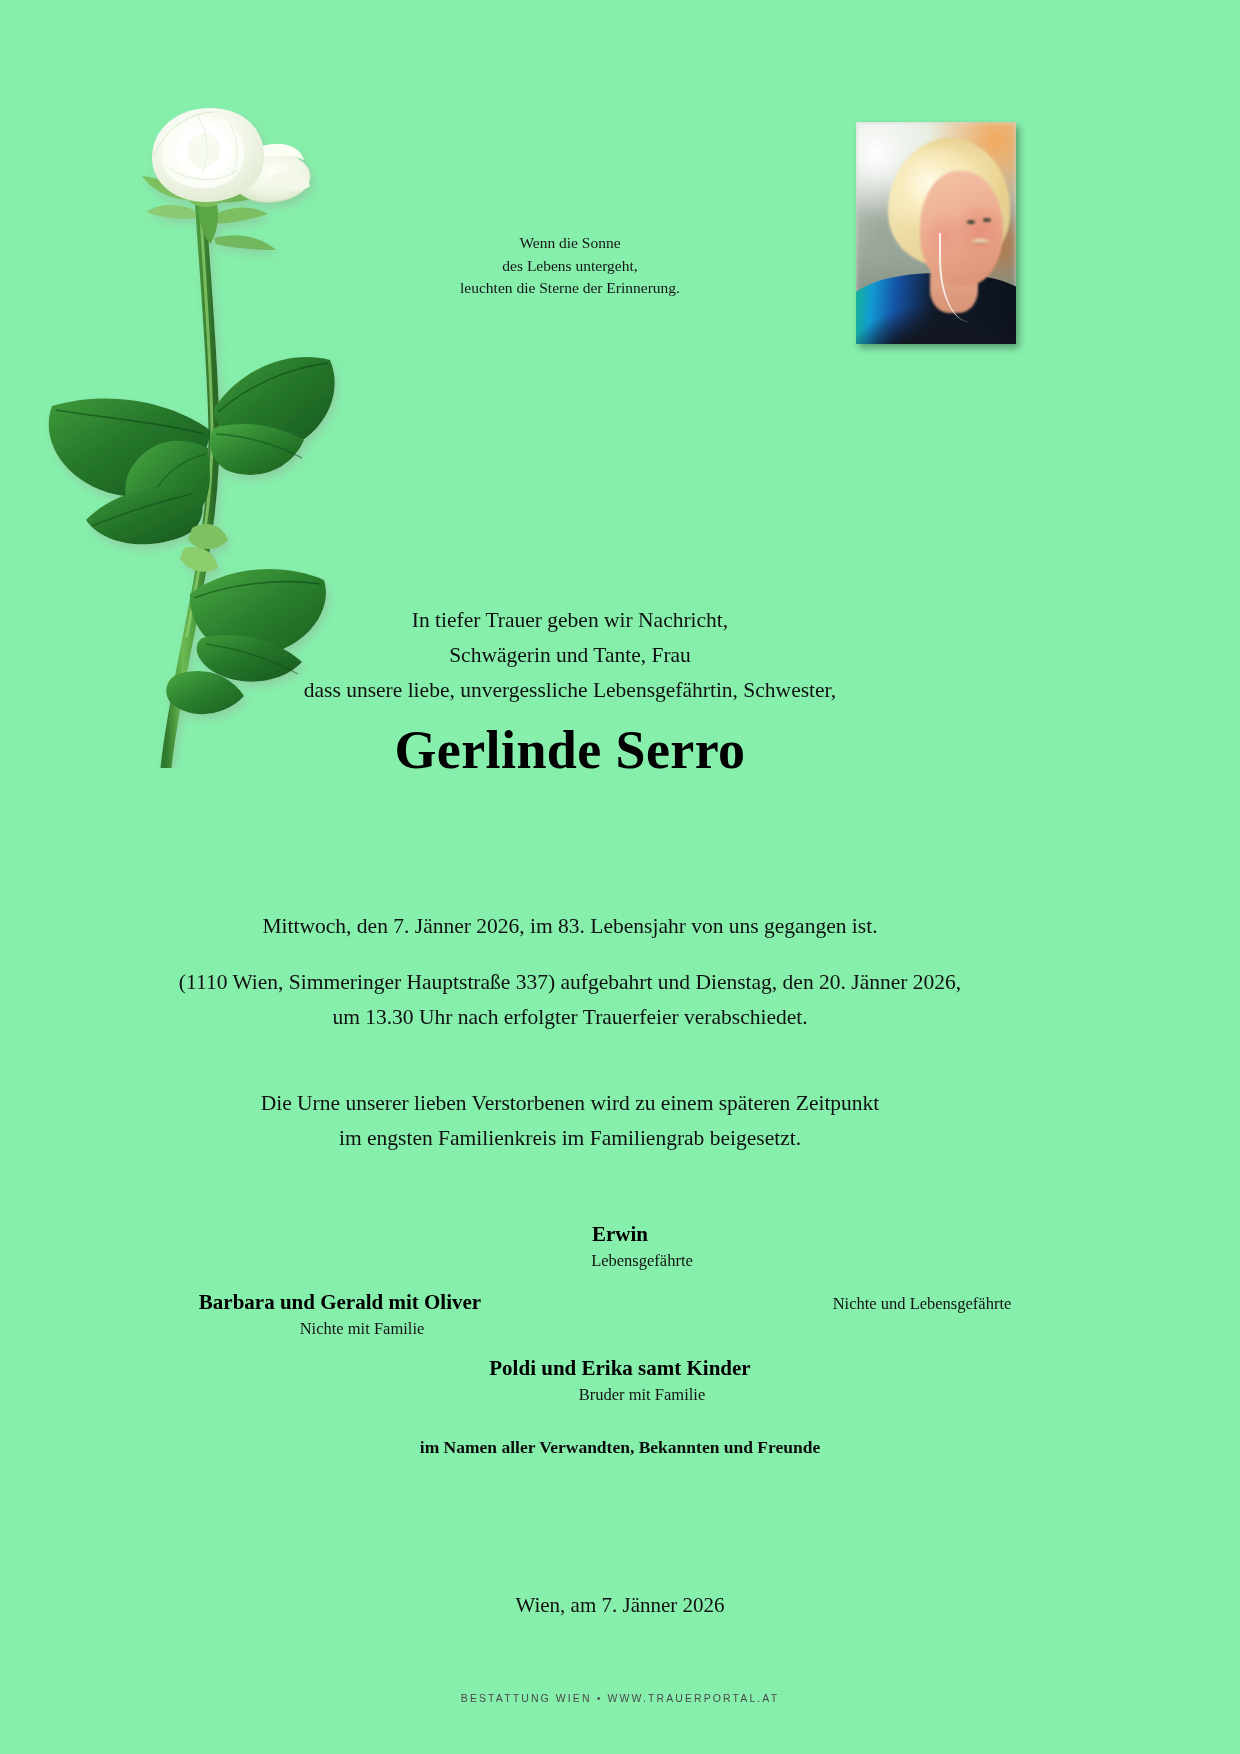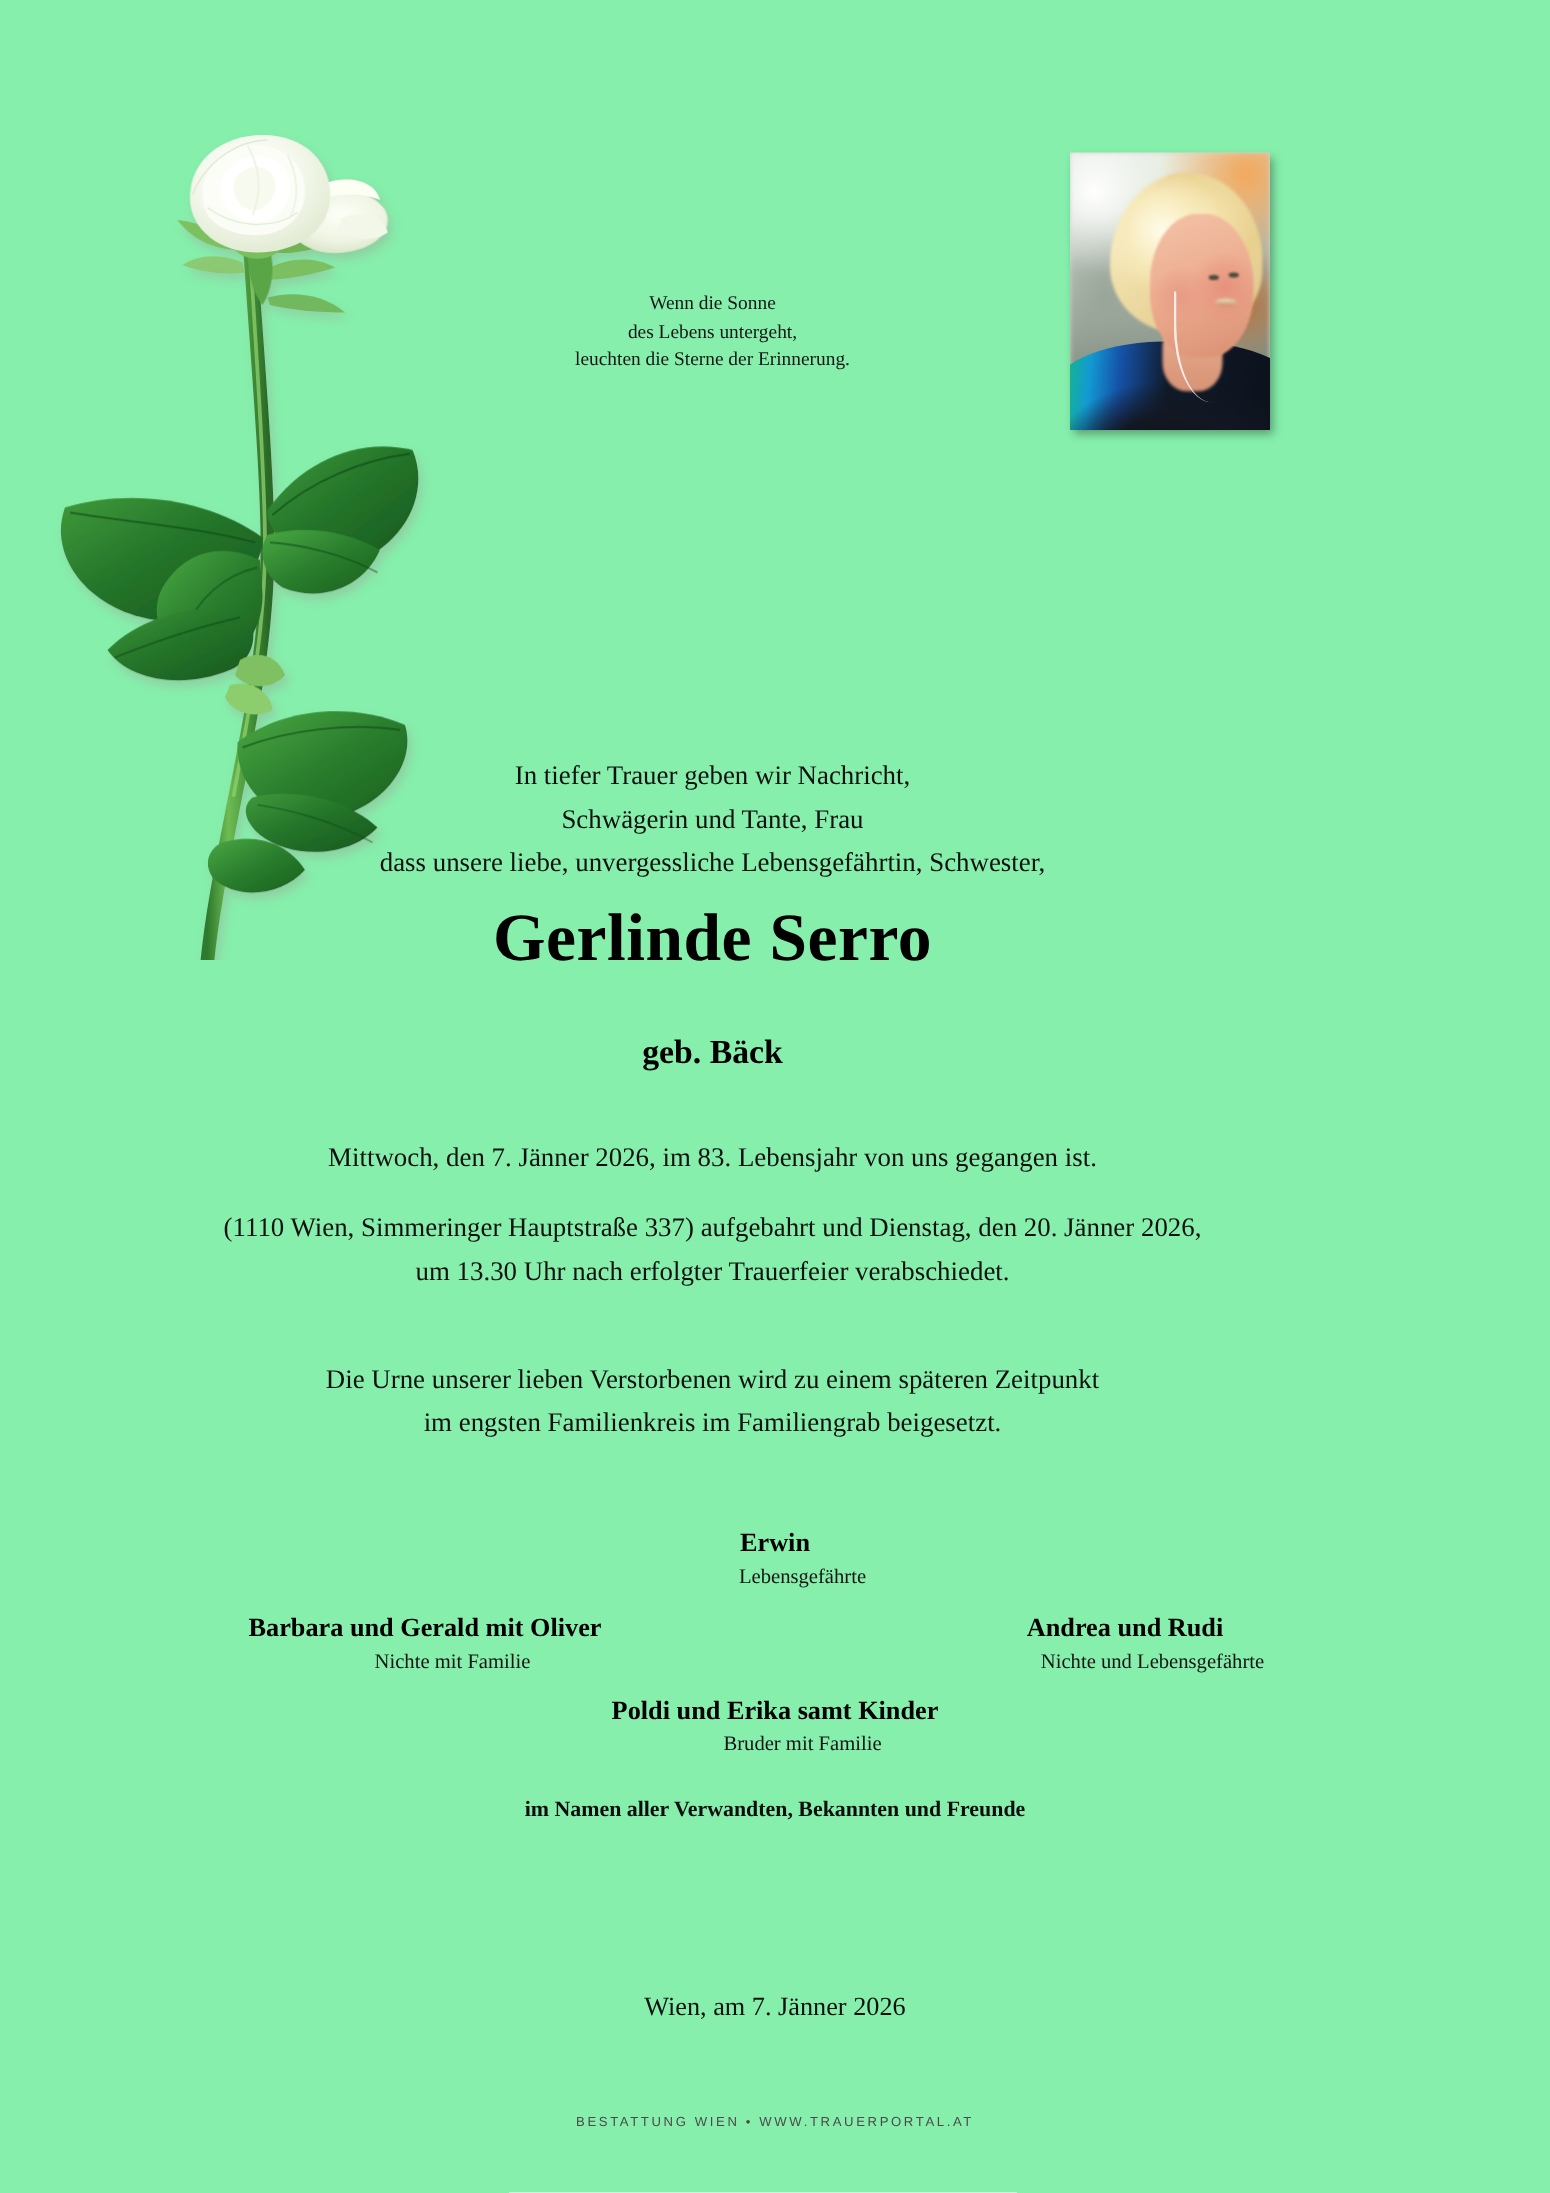--- a/index.html
+++ b/index.html
@@ -370,21 +370,20 @@
     <div>leuchten die Sterne der Erinnerung.</div>
   </div>
 
   <div class="intro">
     <div>In tiefer Trauer geben wir Nachricht,</div>
     <div>Schwägerin und Tante, Frau</div>
     <div>dass unsere liebe, unvergessliche Lebensgefährtin, Schwester,</div>
   </div>
 
   <div class="name">Gerlinde Serro</div>
-  <div class="maiden">geb. Bäck</div>
 
   <div class="para p1">
     <div>Mittwoch, den 7. Jänner 2026, im 83. Lebensjahr von uns gegangen ist.</div>
   </div>
 
   <div class="para p2">
     <div>(1110 Wien, Simmeringer Hauptstraße 337) aufgebahrt und Dienstag, den 20. Jänner 2026,</div>
     <div>um 13.30 Uhr nach erfolgter Trauerfeier verabschiedet.</div>
   </div>
 
@@ -398,21 +397,20 @@
       <div class="fam-name">Erwin</div>
       <div class="fam-role">Lebensgefährte</div>
     </div>
 
     <div class="fam-cols">
       <div class="fam-col">
         <div class="fam-name">Barbara und Gerald mit Oliver</div>
         <div class="fam-role">Nichte mit Familie</div>
       </div>
       <div class="fam-col">
-        <div class="fam-name">Andrea und Rudi</div>
         <div class="fam-role">Nichte und Lebensgefährte</div>
       </div>
     </div>
 
     <div class="fam-third">
       <div class="fam-name">Poldi und Erika samt Kinder</div>
       <div class="fam-role">Bruder mit Familie</div>
     </div>
   </div>
 

